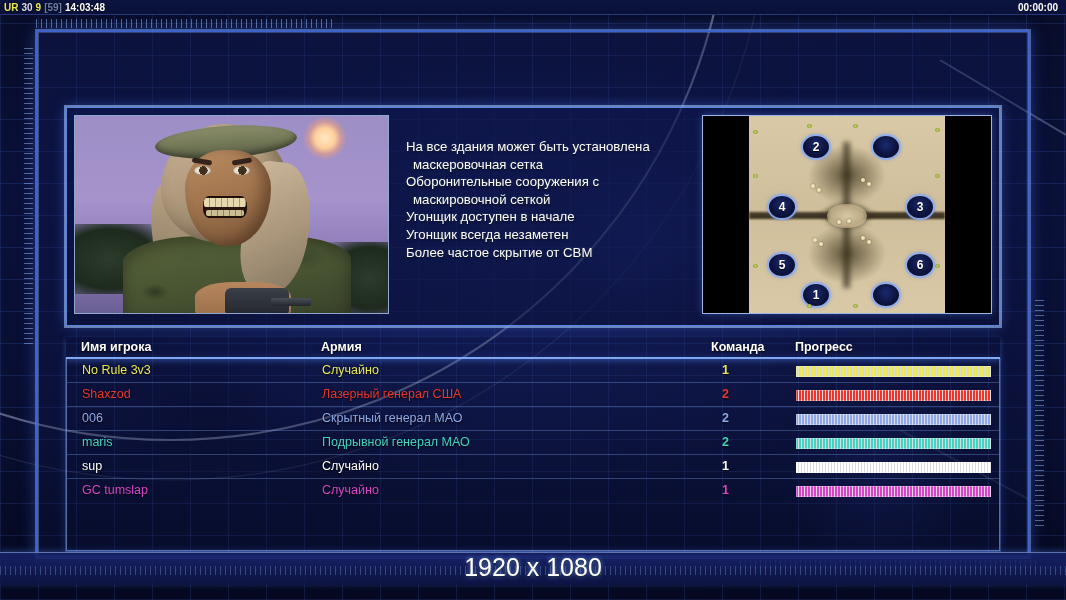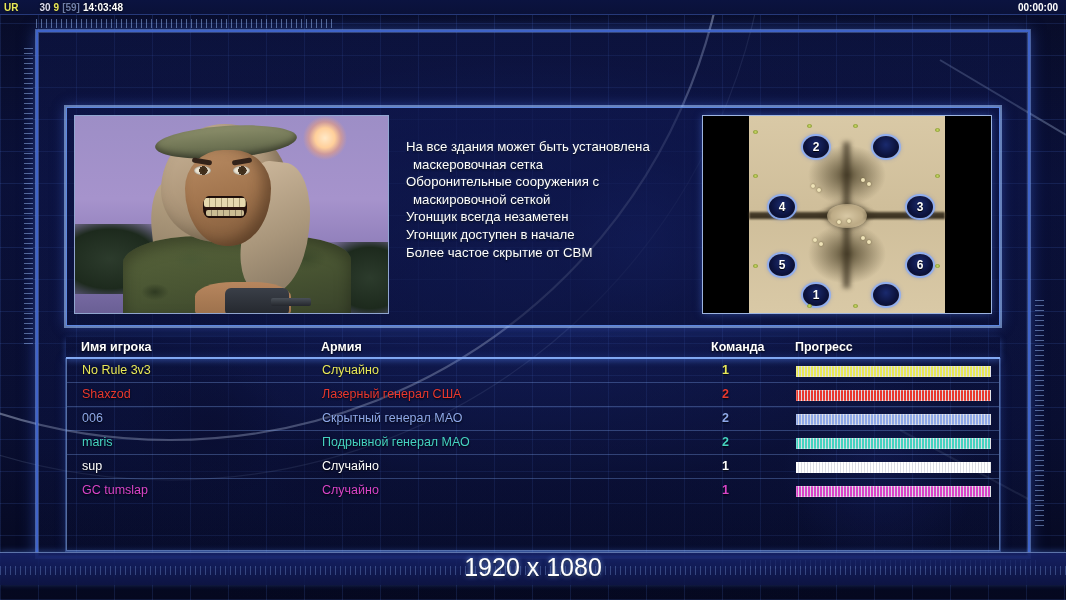--- a/index.html
+++ b/index.html
@@ -50,21 +50,21 @@
     box-sizing: border-box;
     padding: 0 4px;
     font-size: 10px;
     font-weight: bold;
     font-family: "Liberation Sans", sans-serif;
     letter-spacing: 0px;
     z-index: 40;
   }
   .topbar .seg { margin-right: 3px; text-shadow: 0 0 2px #000; }
   .tb-ur   { color: #e8e858; }
-  .tb-n1   { color: #dcdcf0; margin-left: 18px; }
+  .tb-n1   { color: #dcdcf0; }
   .tb-n2   { color: #e8e858; }
   .tb-br   { color: #6f7fa8; }
   .tb-time { color: #ffffff; }
   .topbar .spacer { flex: 1; }
   .tb-timer { color: #ffffff; margin-right: 4px; }
   
   .frame-outer {
     position: absolute;
     left: 36px; top: 30px;
     width: 994px; height: 528px;
@@ -444,22 +444,22 @@
         <div class="p-gun"></div>
         <div class="p-gun-barrel"></div>
       </div>
     </div>
 
     <div class="desc">
       <div class="desc-line">На все здания может быть установлена</div>
       <div class="desc-line indent">маскеровочная сетка</div>
       <div class="desc-line">Оборонительные сооружения с</div>
       <div class="desc-line indent">маскировочной сеткой</div>
+      <div class="desc-line">Угонщик доступен в начале</div>
       <div class="desc-line">Угонщик всегда незаметен</div>
-      <div class="desc-line">Угонщик доступен в начале</div>
       <div class="desc-line">Более частое скрытие от СВМ</div>
     </div>
 
     <div class="mapbox">
       <div class="map-img">
         <div class="map-river-v"></div>
         <div class="map-river"></div>
         <div class="map-center"></div>
         <div id="map-markers">
             <div class="start-pos" style="left: 54px; top: 20px;">2</div>

